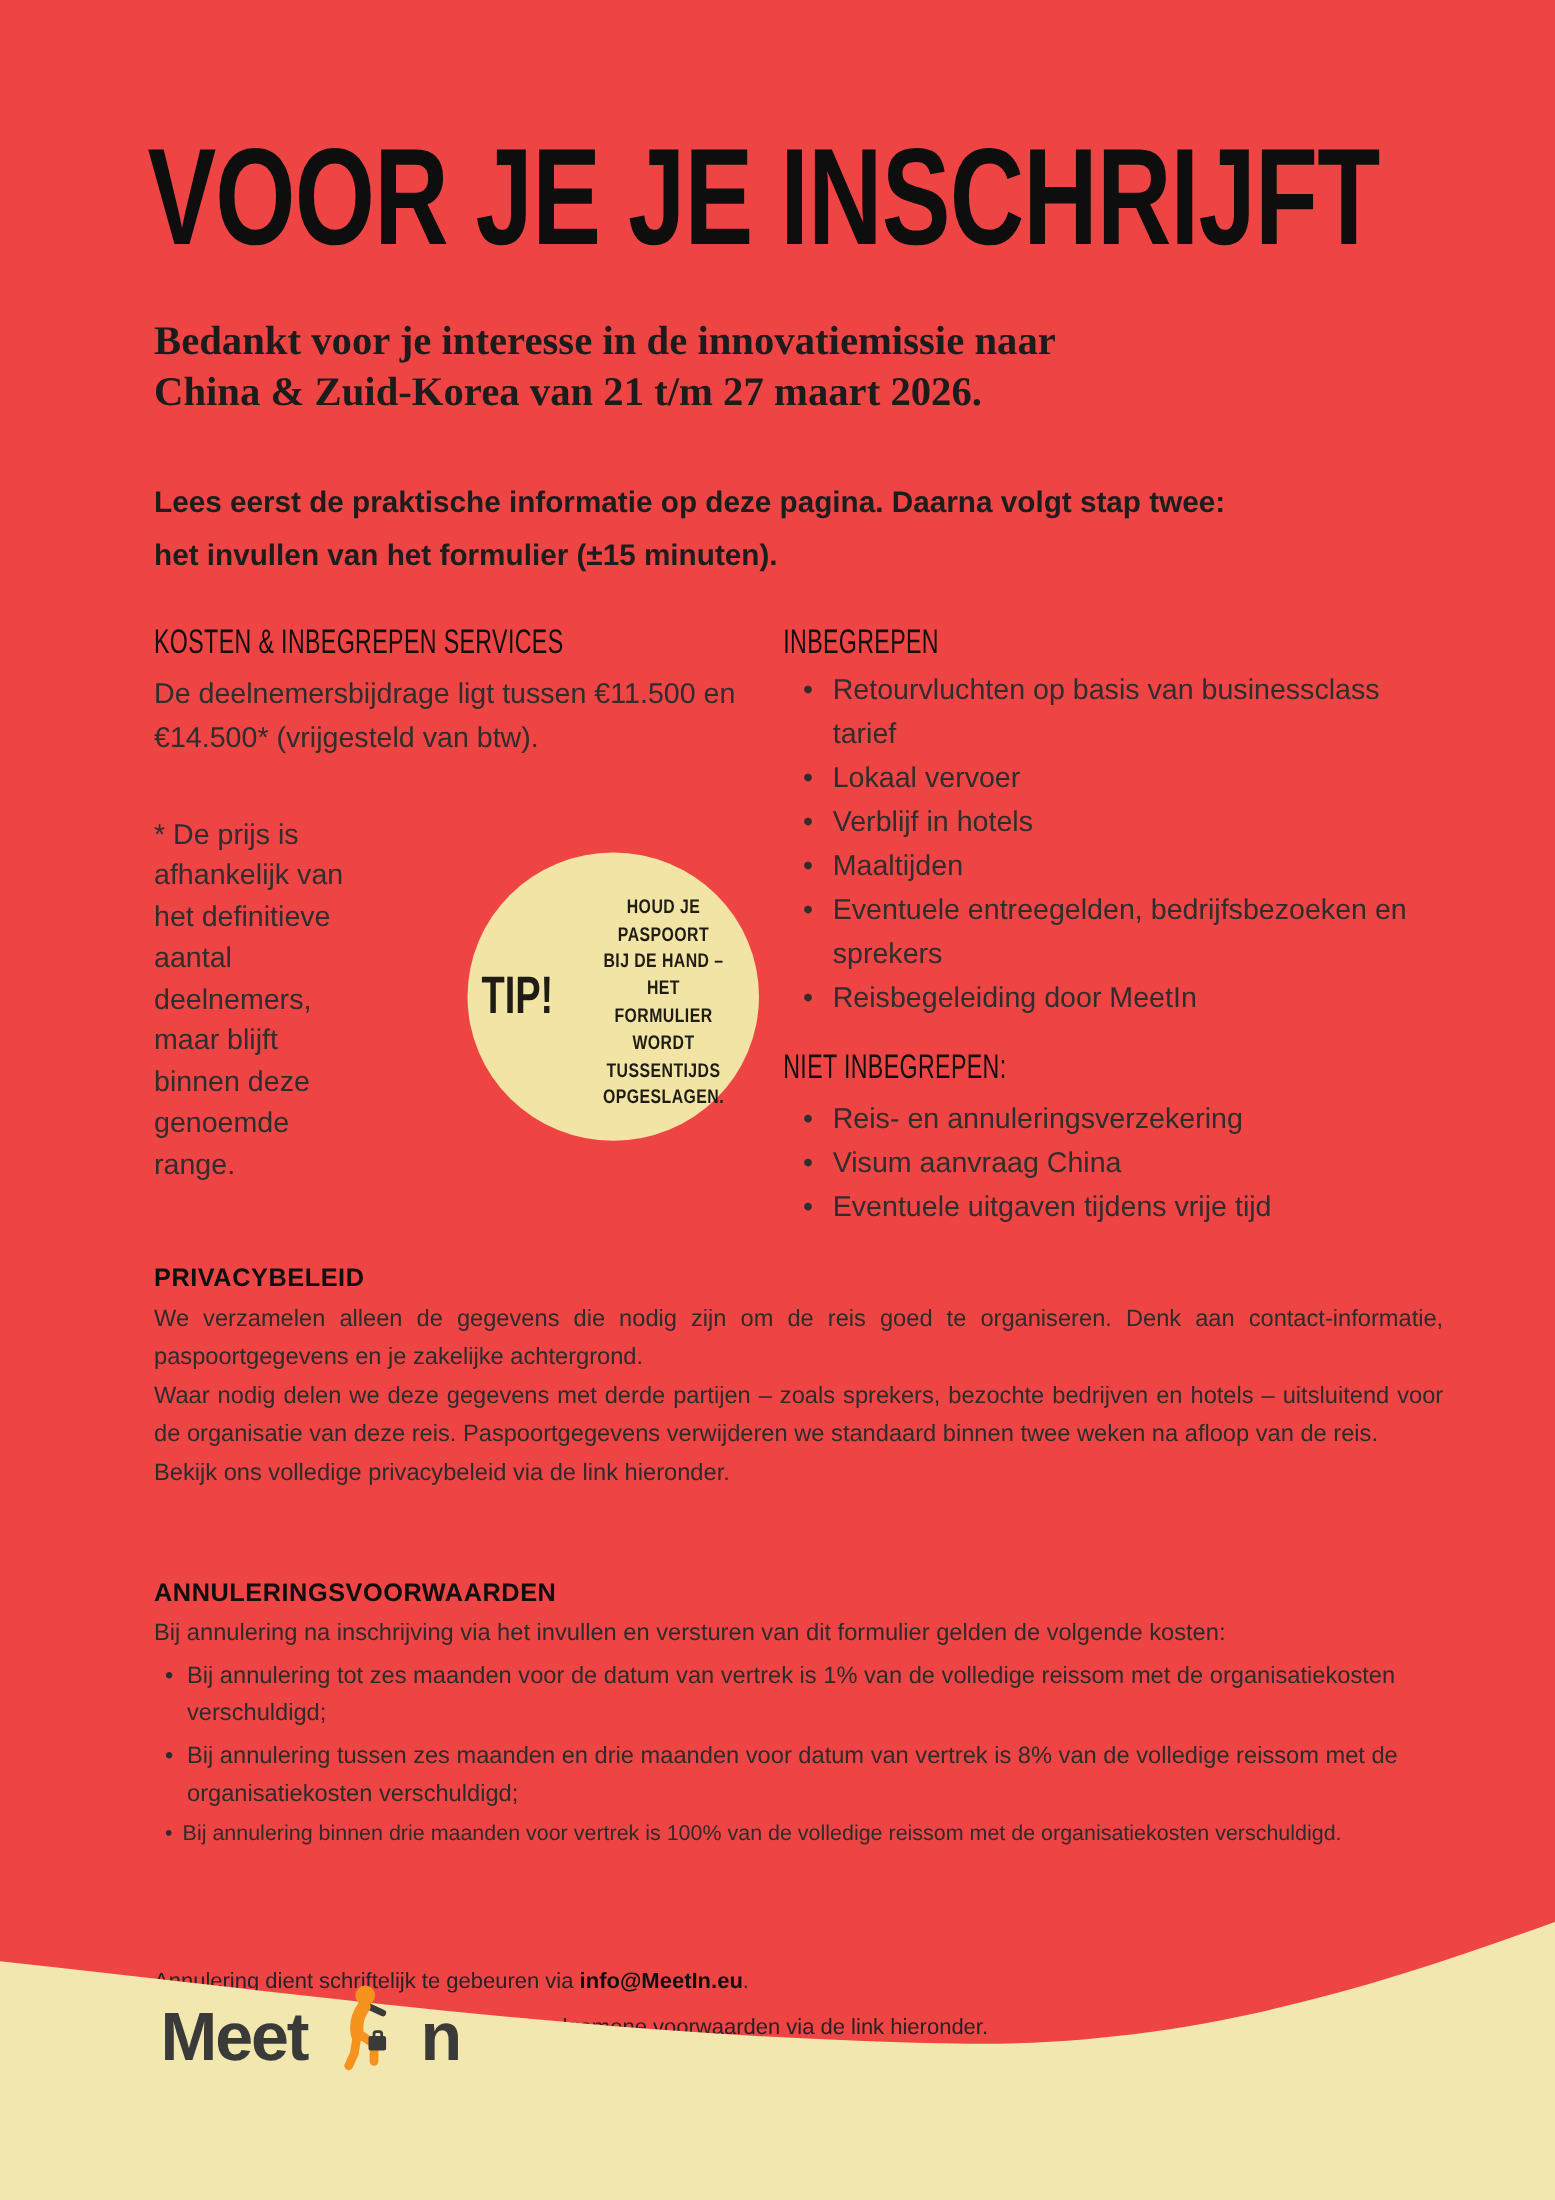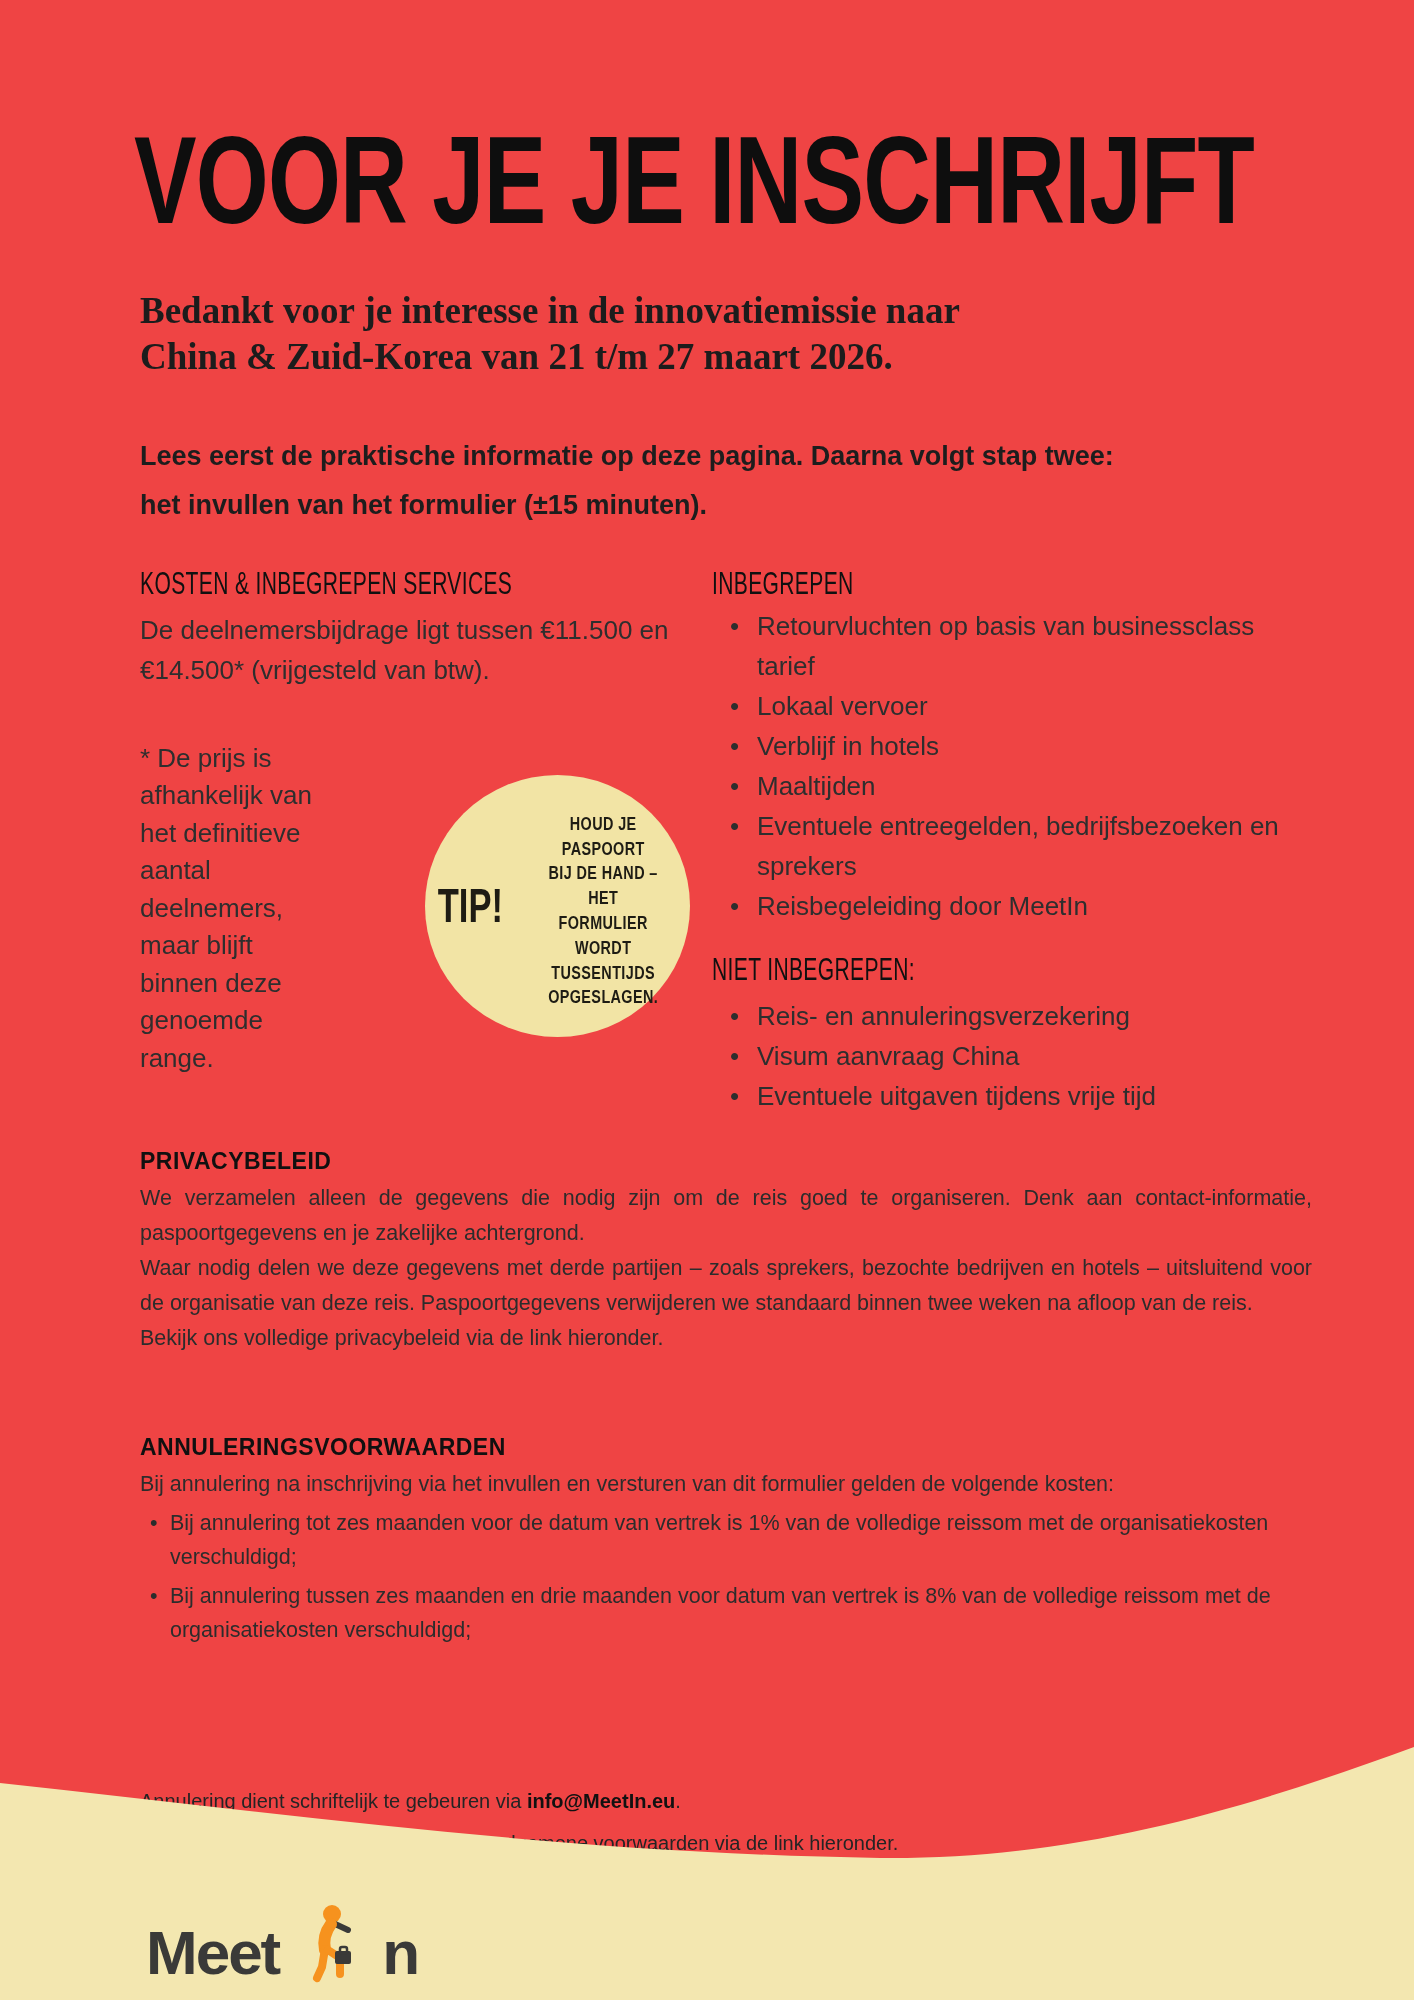--- a/index.html
+++ b/index.html
@@ -64,21 +64,21 @@
   ul.clist{list-style:none; margin:4px 0 0 0; padding:0; font-size:21.5px; line-height:1.6; color:#2c2c2c;}
   ul.clist li{position:relative; padding-left:30px; margin-top:4px;}
   ul.clist li::before{content:"•"; position:absolute; left:10px; top:0;}
   ul.clist li:nth-child(3){font-size:19.5px; padding-left:26px;}
 
   #footnote{left:140px; top:1780px; width:1180px; font-size:20px; line-height:2.1; color:#242424;}
   #footnote b{font-weight:700; color:#111;}
 
   #wave{left:0; bottom:0; width:1414px; height:255px; display:block;}
 
-  #logo{left:146px; top:1904px; display:flex; align-items:flex-end; height:80px;gap:32px;}
+  #logo{left:146px; top:1804px; display:flex; align-items:flex-end; height:80px;gap:32px;}
   .logo-word{font-size:62px; font-weight:800; color:#3a3a38; letter-spacing:-2px; line-height:1;}
   #logo-figure{width:42px; height:80px; margin:0 -2px 0 -1px;}
 </style>
 </head>
 <body>
 
 <div id="page">
 
   <h1 id="main-title" class="abs" style="margin:0;"><span class="cond">VOOR JE JE INSCHRIJFT</span></h1>
 
@@ -133,20 +133,21 @@
     <div class="body-par">Waar nodig delen we deze gegevens met derde partijen – zoals sprekers, bezochte bedrijven en hotels – uitsluitend voor de organisatie van deze reis. Paspoortgegevens verwijderen we standaard binnen twee weken na afloop van de reis.</div>
     <div class="body-par">Bekijk ons volledige privacybeleid via de link hieronder.</div>
   </div>
 
   <div id="cancellation" class="abs">
     <div class="body-heading">ANNULERINGSVOORWAARDEN</div>
     <div class="body-par">Bij annulering na inschrijving via het invullen en versturen van dit formulier gelden de volgende kosten:</div>
     <ul class="clist">
         <li>Bij annulering tot zes maanden voor de datum van vertrek is 1% van de volledige reissom met de organisatiekosten verschuldigd;</li>
         <li>Bij annulering tussen zes maanden en drie maanden voor datum van vertrek is 8% van de volledige reissom met de organisatiekosten verschuldigd;</li>
+        <li>Bij annulering binnen drie maanden voor vertrek is 100% van de volledige reissom met de organisatiekosten verschuldigd.</li>
       </ul>
   </div>
 
   <div id="footnote" class="abs">
     <div><span>Annulering dient schriftelijk te gebeuren via </span><b>info@MeetIn.eu</b><span>.</span></div>
     <div>Bekijk onze annuleringsvoorwaarden en algemene voorwaarden via de link hieronder.</div>
   </div>
 
   <svg id="wave" class="abs" viewBox="0 0 1414 255" preserveAspectRatio="none" aria-hidden="true">
     <path d="M0,38 C280,68 560,108 880,113 C1080,115 1250,62 1414,2 L1414,255 L0,255 Z" fill="#f3e7b0"></path>

